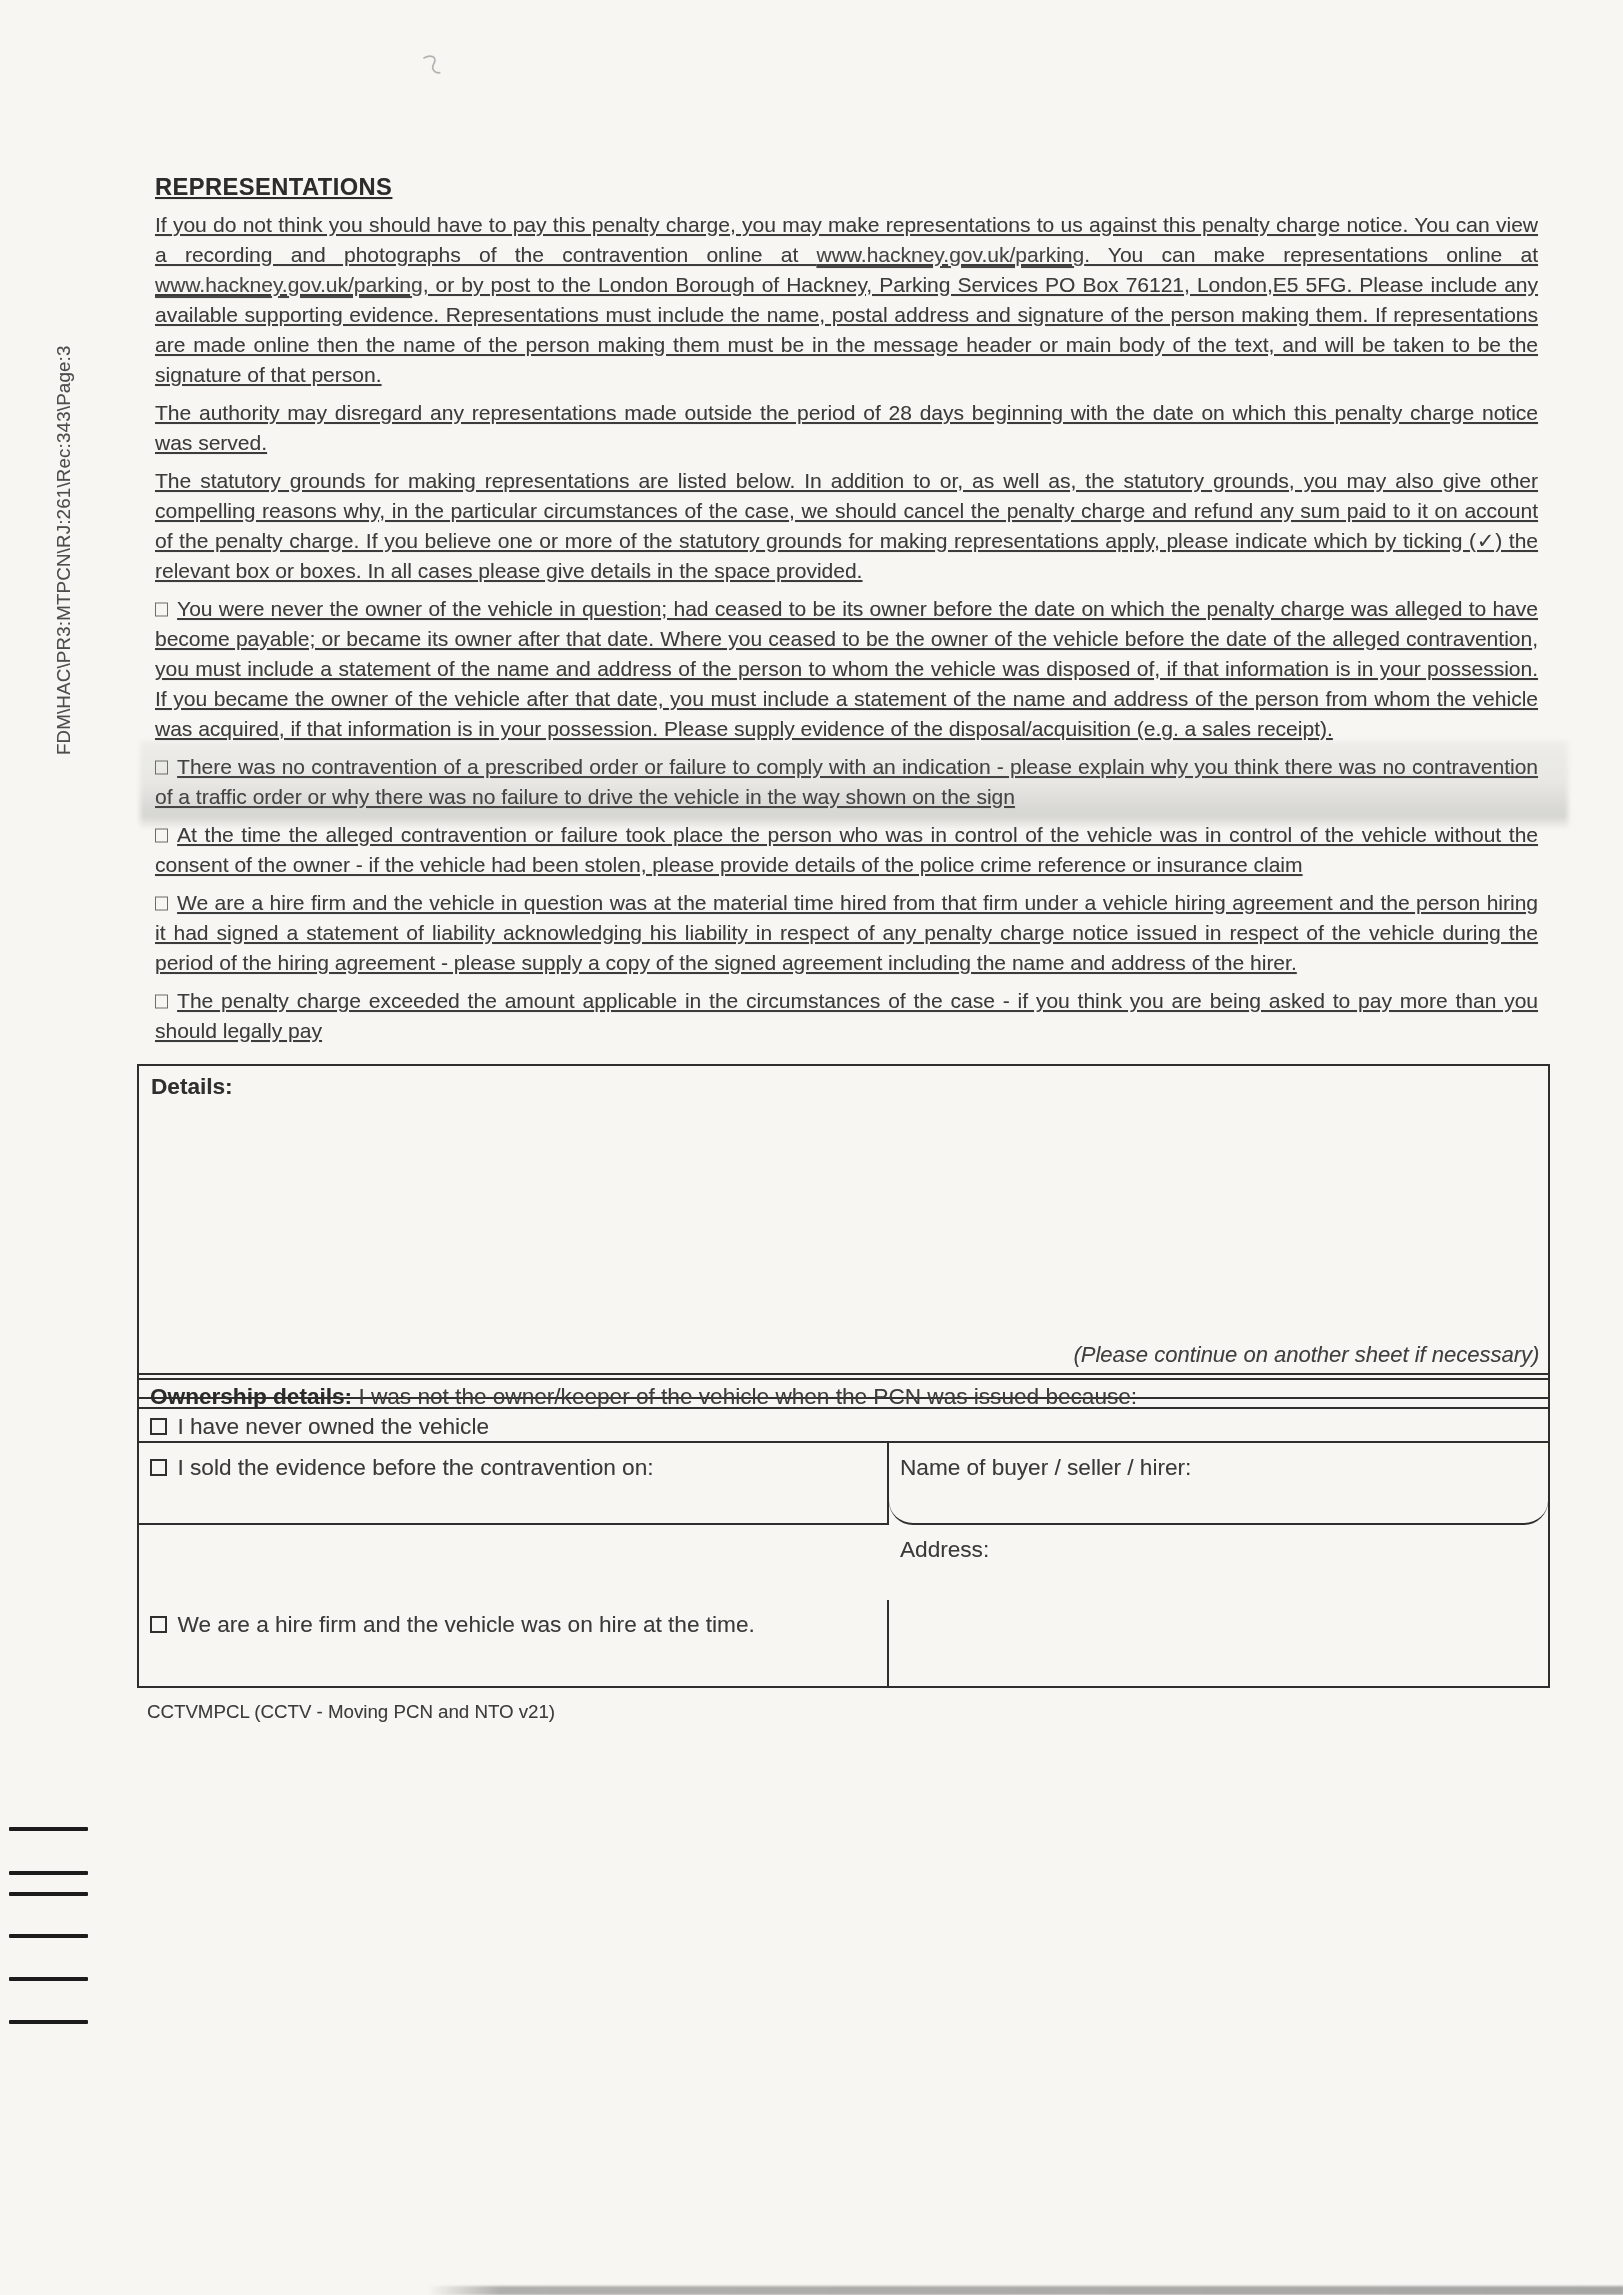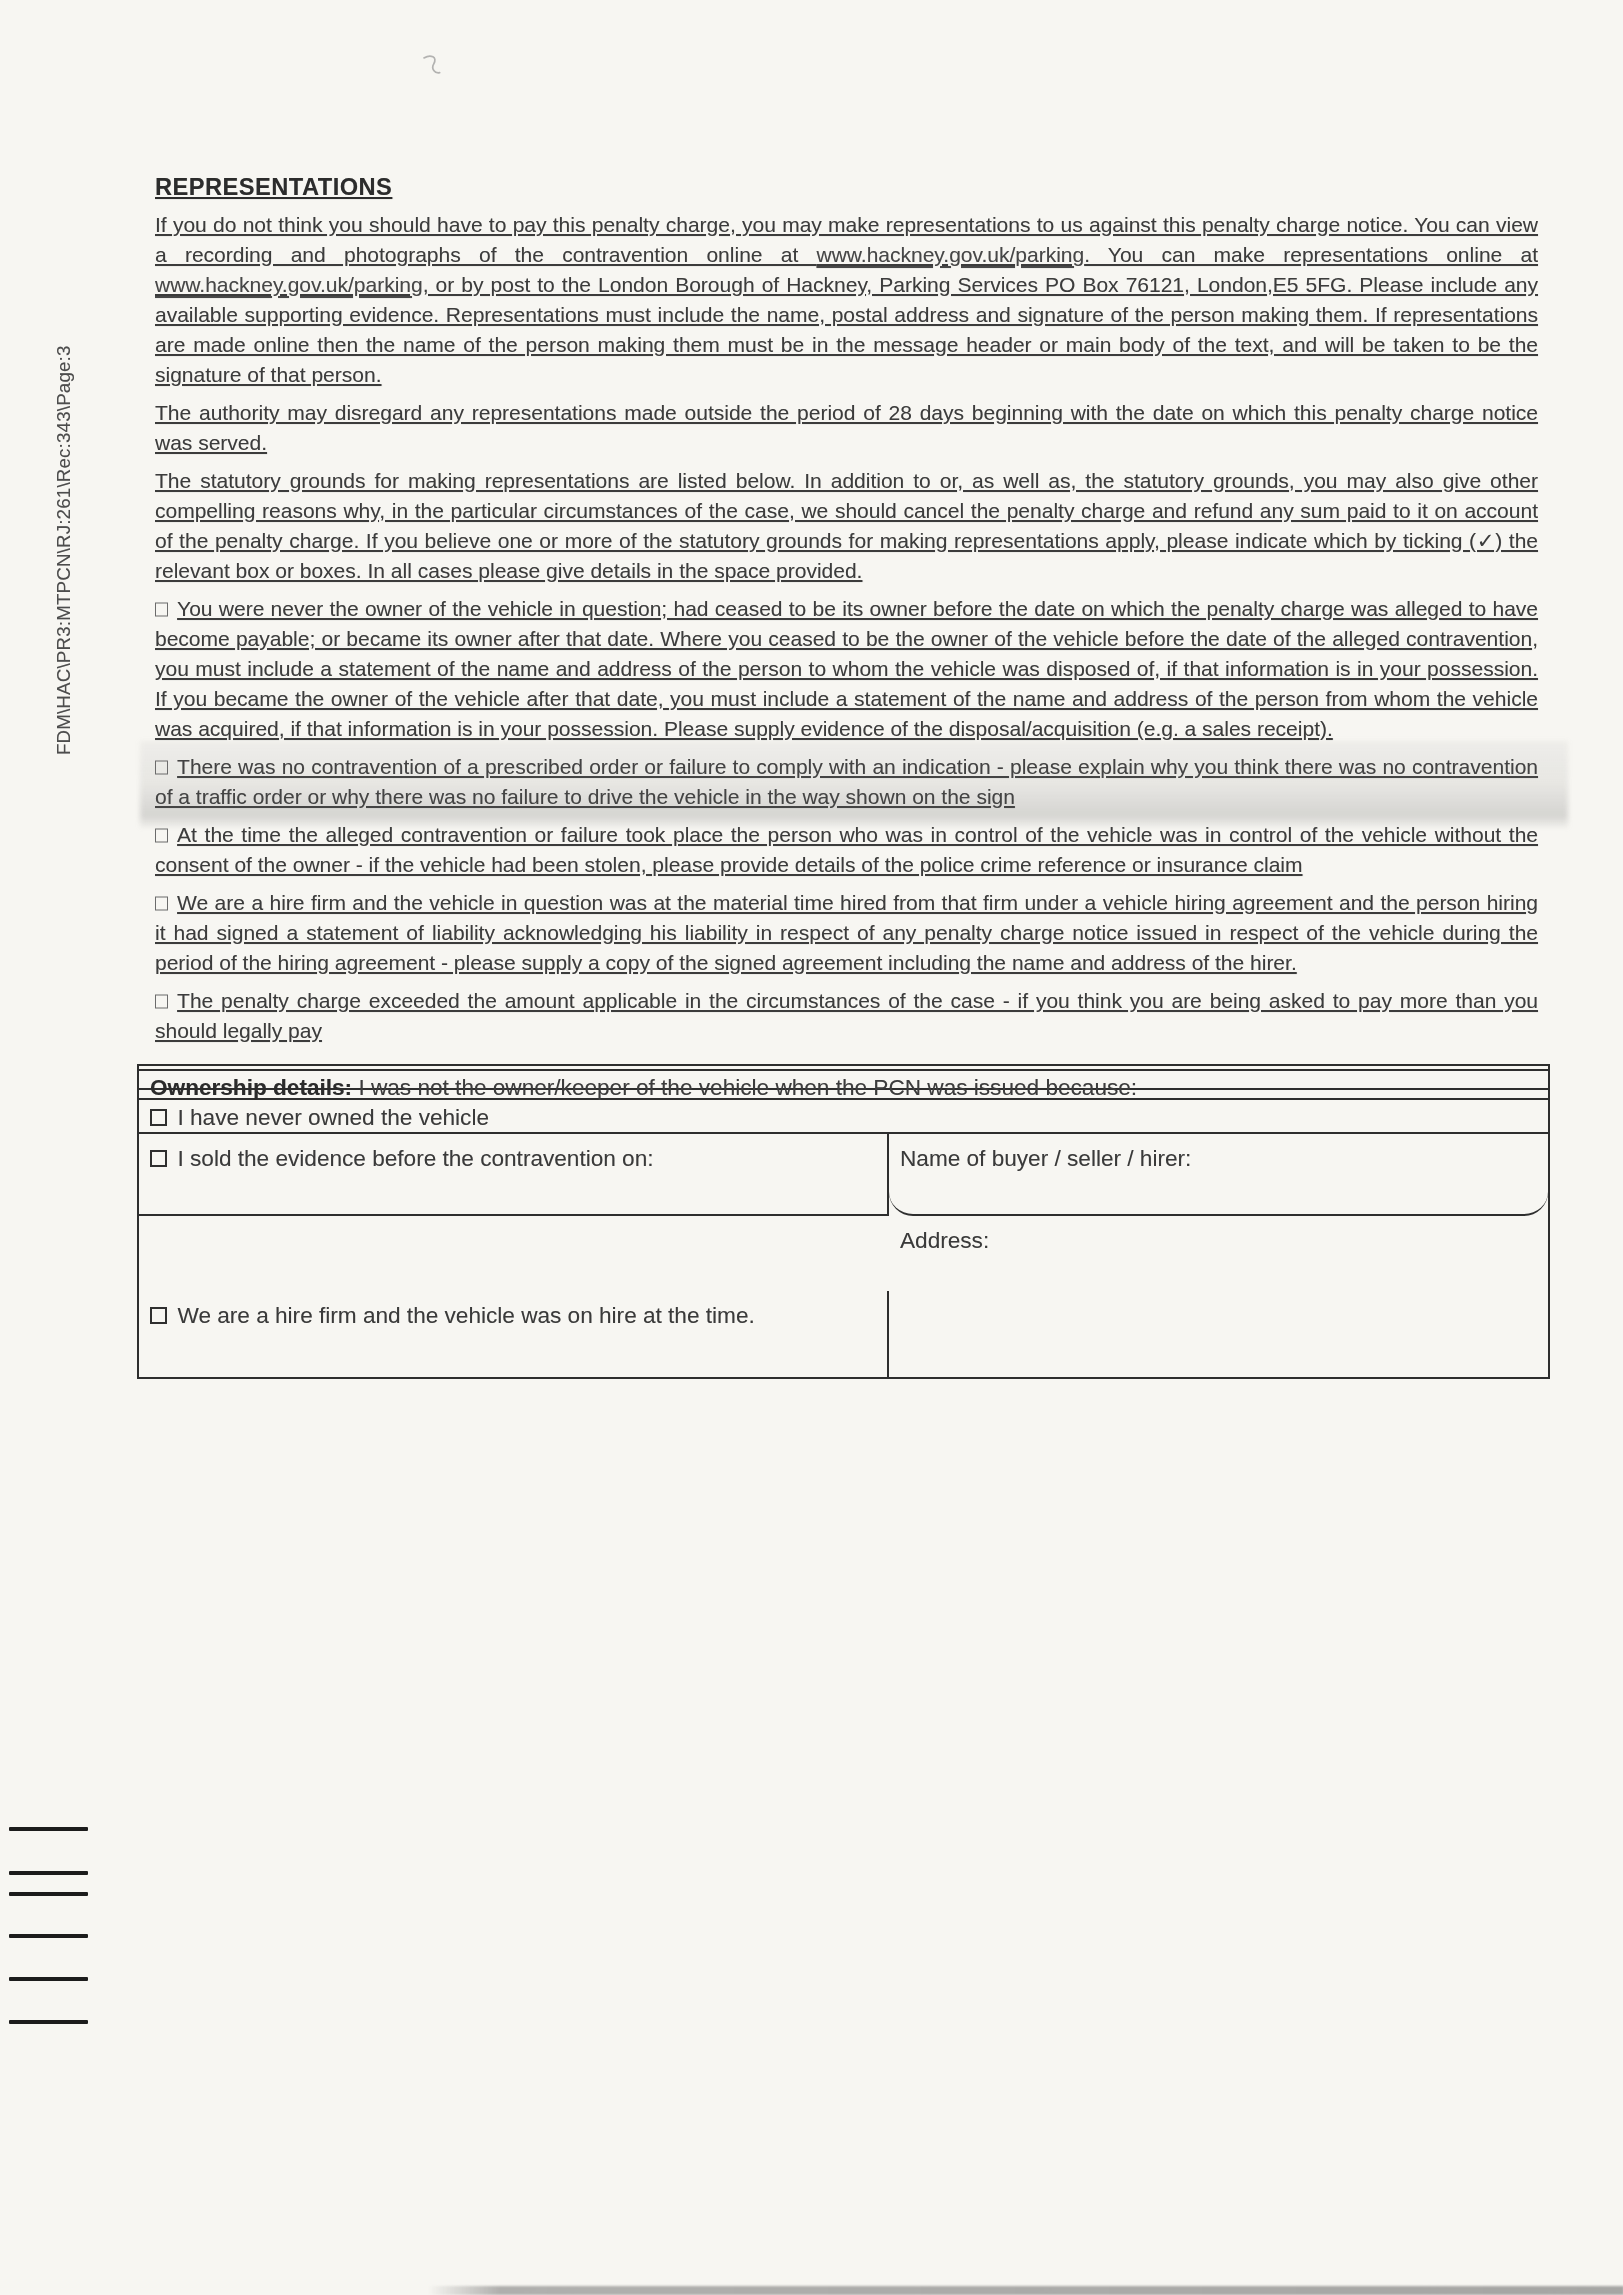--- a/index.html
+++ b/index.html
@@ -197,32 +197,37 @@
     <p class="para g2"><span class="cbx-small"></span><span>There was no contravention of a prescribed order or failure to comply with an indication - please explain why you think there was no contravention of a traffic order or why there was no failure to drive the vehicle in the way shown on the sign</span></p>
 
     <p class="para g3"><span class="cbx-small"></span><span>At the time the alleged contravention or failure took place the person who was in control of the vehicle was in control of the vehicle without the consent of the owner - if the vehicle had been stolen, please provide details of the police crime reference or insurance claim</span></p>
 
     <p class="para g4"><span class="cbx-small"></span><span>We are a hire firm and the vehicle in question was at the material time hired from that firm under a vehicle hiring agreement and the person hiring it had signed a statement of liability acknowledging his liability in respect of any penalty charge notice issued in respect of the vehicle during the period of the hiring agreement - please supply a copy of the signed agreement including the name and address of the hirer.</span></p>
 
     <p class="para g5"><span class="cbx-small"></span><span>The penalty charge exceeded the amount applicable in the circumstances of the case - if you think you are being asked to pay more than you should legally pay</span></p>
 
     <div class="form-table">
 
+      <div class="details-area">
+        <span class="details-label">Details:</span>
+        <div class="continue-note">(Please continue on another sheet if necessary)</div>
+      </div>
 
       <div class="own-header"><b>Ownership details:</b><span> I was not the owner/keeper of the vehicle when the PCN was issued because:</span></div>
 
       <div class="own-row1"><span class="cbx-big"></span><span>I have never owned the vehicle</span></div>
 
       <div class="own-grid">
         <div class="c-sold"><span class="cbx-big"></span><span>I sold the evidence before the contravention on:</span></div>
         <div class="c-name"><span>Name of buyer / seller / hirer:</span></div>
         <div class="c-addr"><span>Address:</span></div>
         <div class="c-hire">
             <span class="hang"><span class="cbx-big"></span><span>We are a hire firm and the vehicle was on hire at the time.</span></span>
           </div>
       </div>
 
     </div>
 
+    <div class="footer-code">CCTVMPCL (CCTV - Moving PCN and NTO v21)</div>
   </div>
 
 </div>
 
 
 </body></html>

